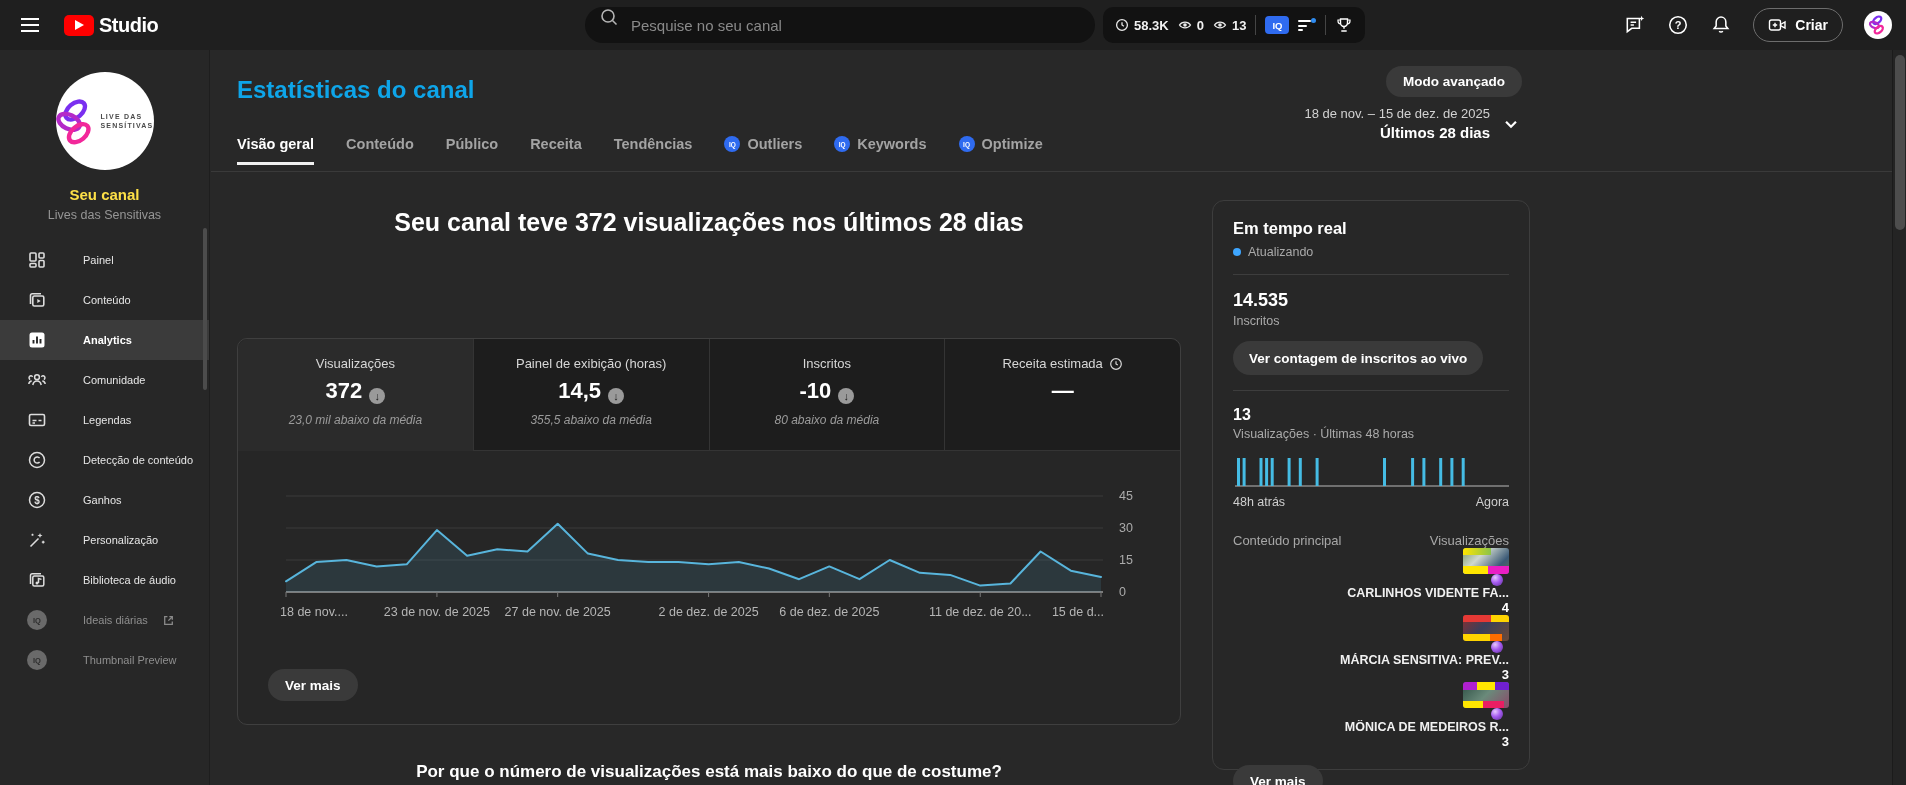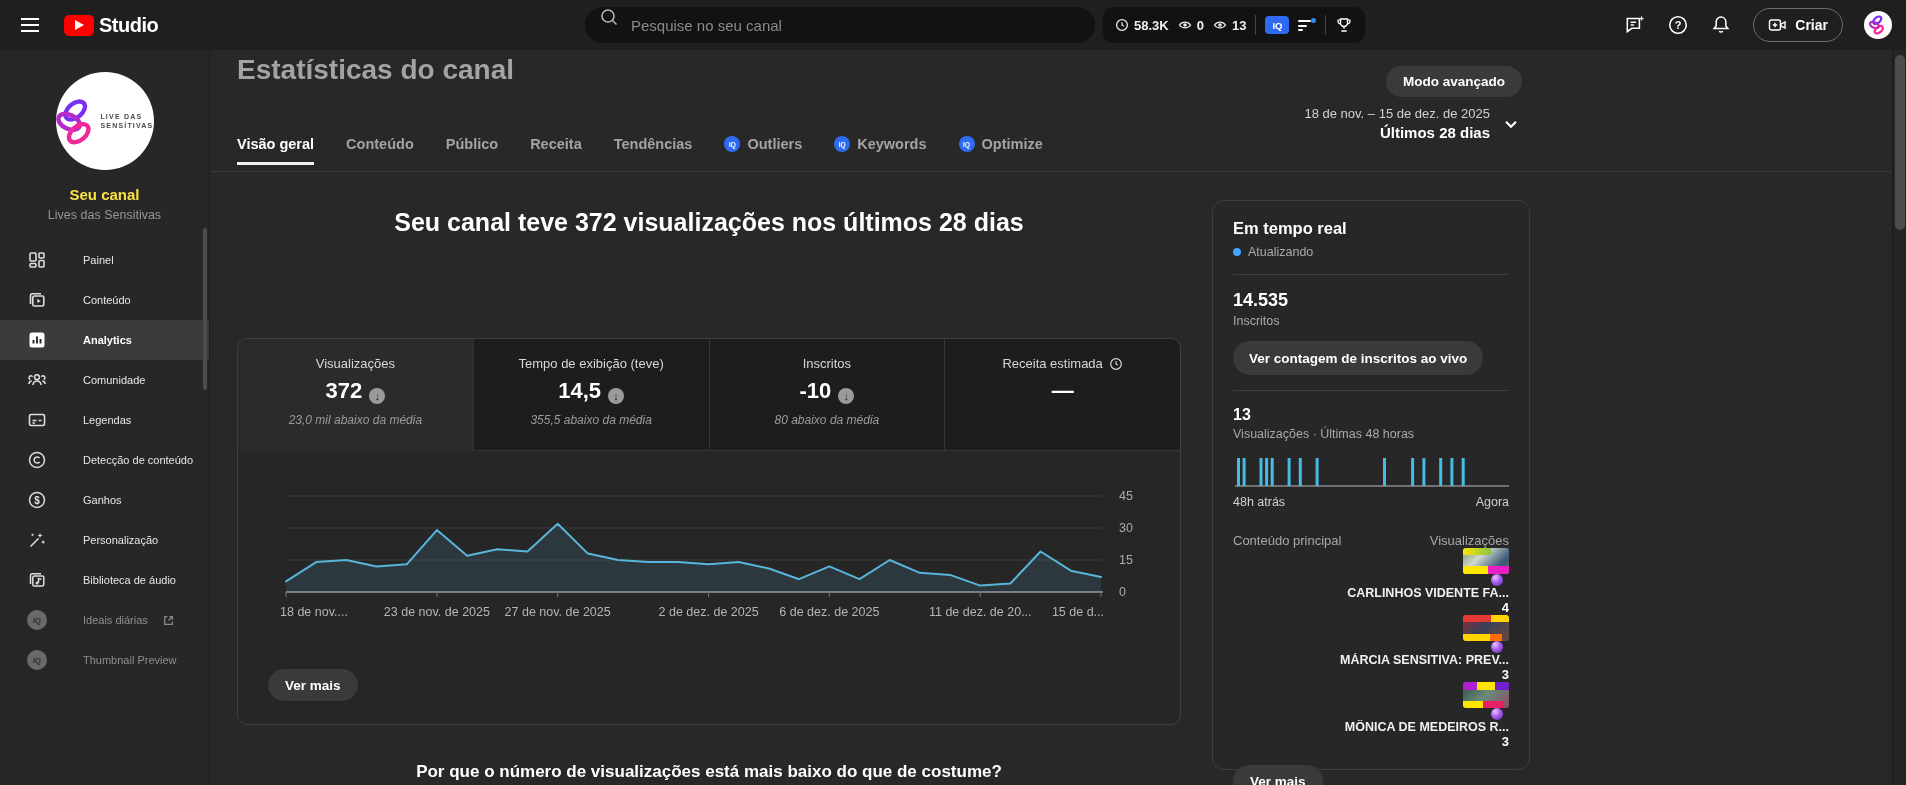--- a/index.html
+++ b/index.html
@@ -48,21 +48,21 @@
   .nav-item.active{background:#3b3b3b;}
   .nav-item.active .nav-label{font-weight:bold;color:#fff;}
   .nav-item.dimmed{color:#8f8f8f;}
   .nav-item.dimmed .nav-label{color:#8f8f8f;}
   .viq-circle{width:20px;height:20px;border-radius:50%;background:#6a6a6a;color:#2d2d2d;font-size:7.5px;font-weight:bold;display:flex;align-items:center;justify-content:center;}
   .ext-ic{margin-left:14px;}
   .side-scroll{position:absolute;right:2px;top:178px;width:4px;height:162px;background:#4c4c4c;border-radius:2px;}
 
   
   .main{position:absolute;left:211px;top:50px;width:1681px;height:735px;background:#282828;}
-  .page-title{position:absolute;left:26px;top:4px;font-size:28px;font-weight:bold;color:#a3a3a3;}
+  .page-title{position:absolute;left:26px;top:26px;font-size:24px;font-weight:bold;color:#0ea5e9;}
   .tabs{position:absolute;left:26px;top:86px;display:flex;gap:32px;}
   .tab{position:relative;display:flex;align-items:center;gap:7px;font-size:14.5px;font-weight:bold;color:#a3a3a3;padding-bottom:13px;cursor:pointer;background:none;border:none;font-family:"Liberation Sans",sans-serif;}
   .tab.active{color:#fff;}
   .tab.active::after{content:"";position:absolute;left:0;right:0;bottom:0;height:3px;background:#f1f1f1;}
   .tab-badge{width:16px;height:16px;border-radius:50%;background:#2f6bf0;color:#fff;font-size:6.5px;font-weight:bold;display:flex;align-items:center;justify-content:center;}
   .tabs-divider{position:absolute;left:0;top:121px;width:1681px;height:1px;background:#3a3a3a;}
   .adv-btn{position:absolute;right:370px;top:16px;height:31px;padding:0 17px;border:none;border-radius:16px;background:#3a3a3a;color:#fff;font-size:13.5px;font-weight:bold;cursor:pointer;}
   .date-picker{position:absolute;right:370px;top:56px;display:flex;align-items:center;gap:10px;cursor:pointer;}
   .date-col{text-align:right;}
   .date-range{font-size:13px;color:#d2d2d2;}
@@ -407,21 +407,21 @@
     <div class="metric-row">
       <div class="metric-cell selected">
         <div class="metric-label">Visualizações</div>
         <div class="metric-value">
             <span>372</span>
             <span class="down-badge">↓</span>
           </div>
         <div class="metric-note">23,0 mil abaixo da média</div>
       </div>
       <div class="metric-cell">
-        <div class="metric-label">Tempo de exibição (teve)</div>
+        <div class="metric-label">Painel de exibição (horas)</div>
         <div class="metric-value">
             <span>14,5</span>
             <span class="down-badge">↓</span>
           </div>
         <div class="metric-note">355,5 abaixo da média</div>
       </div>
       <div class="metric-cell">
         <div class="metric-label">Inscritos</div>
         <div class="metric-value">
             <span>-10</span>

